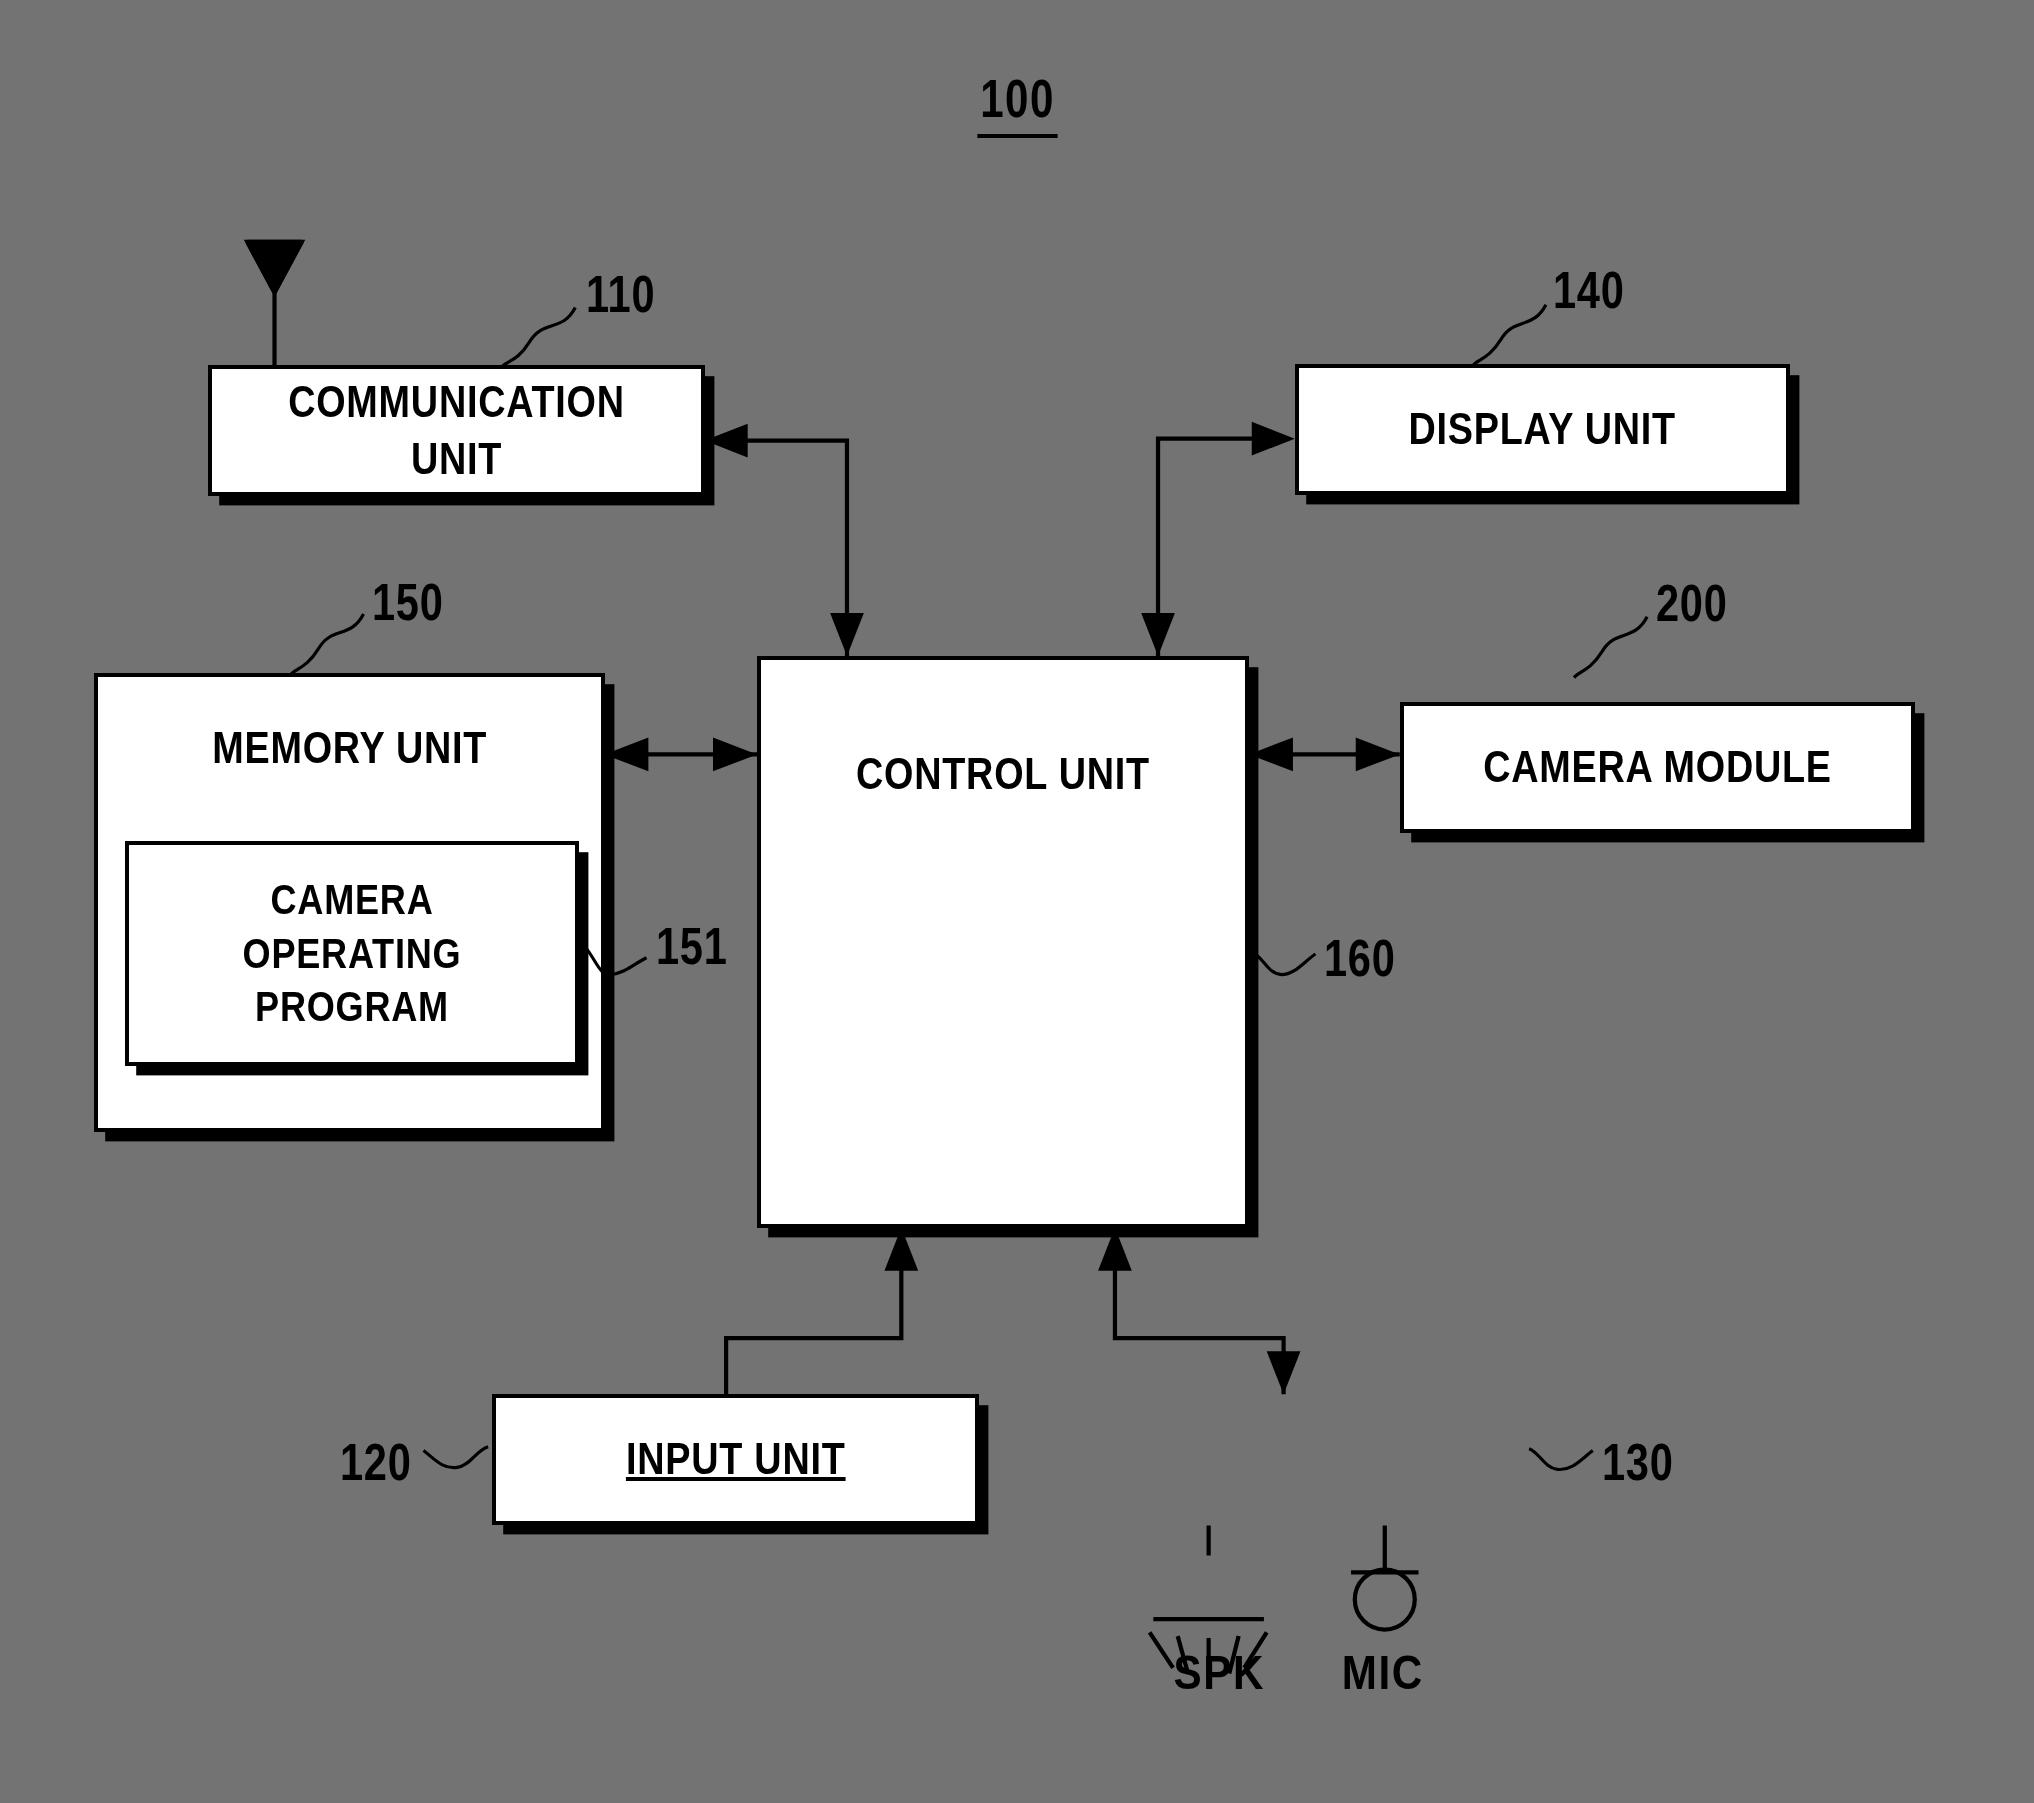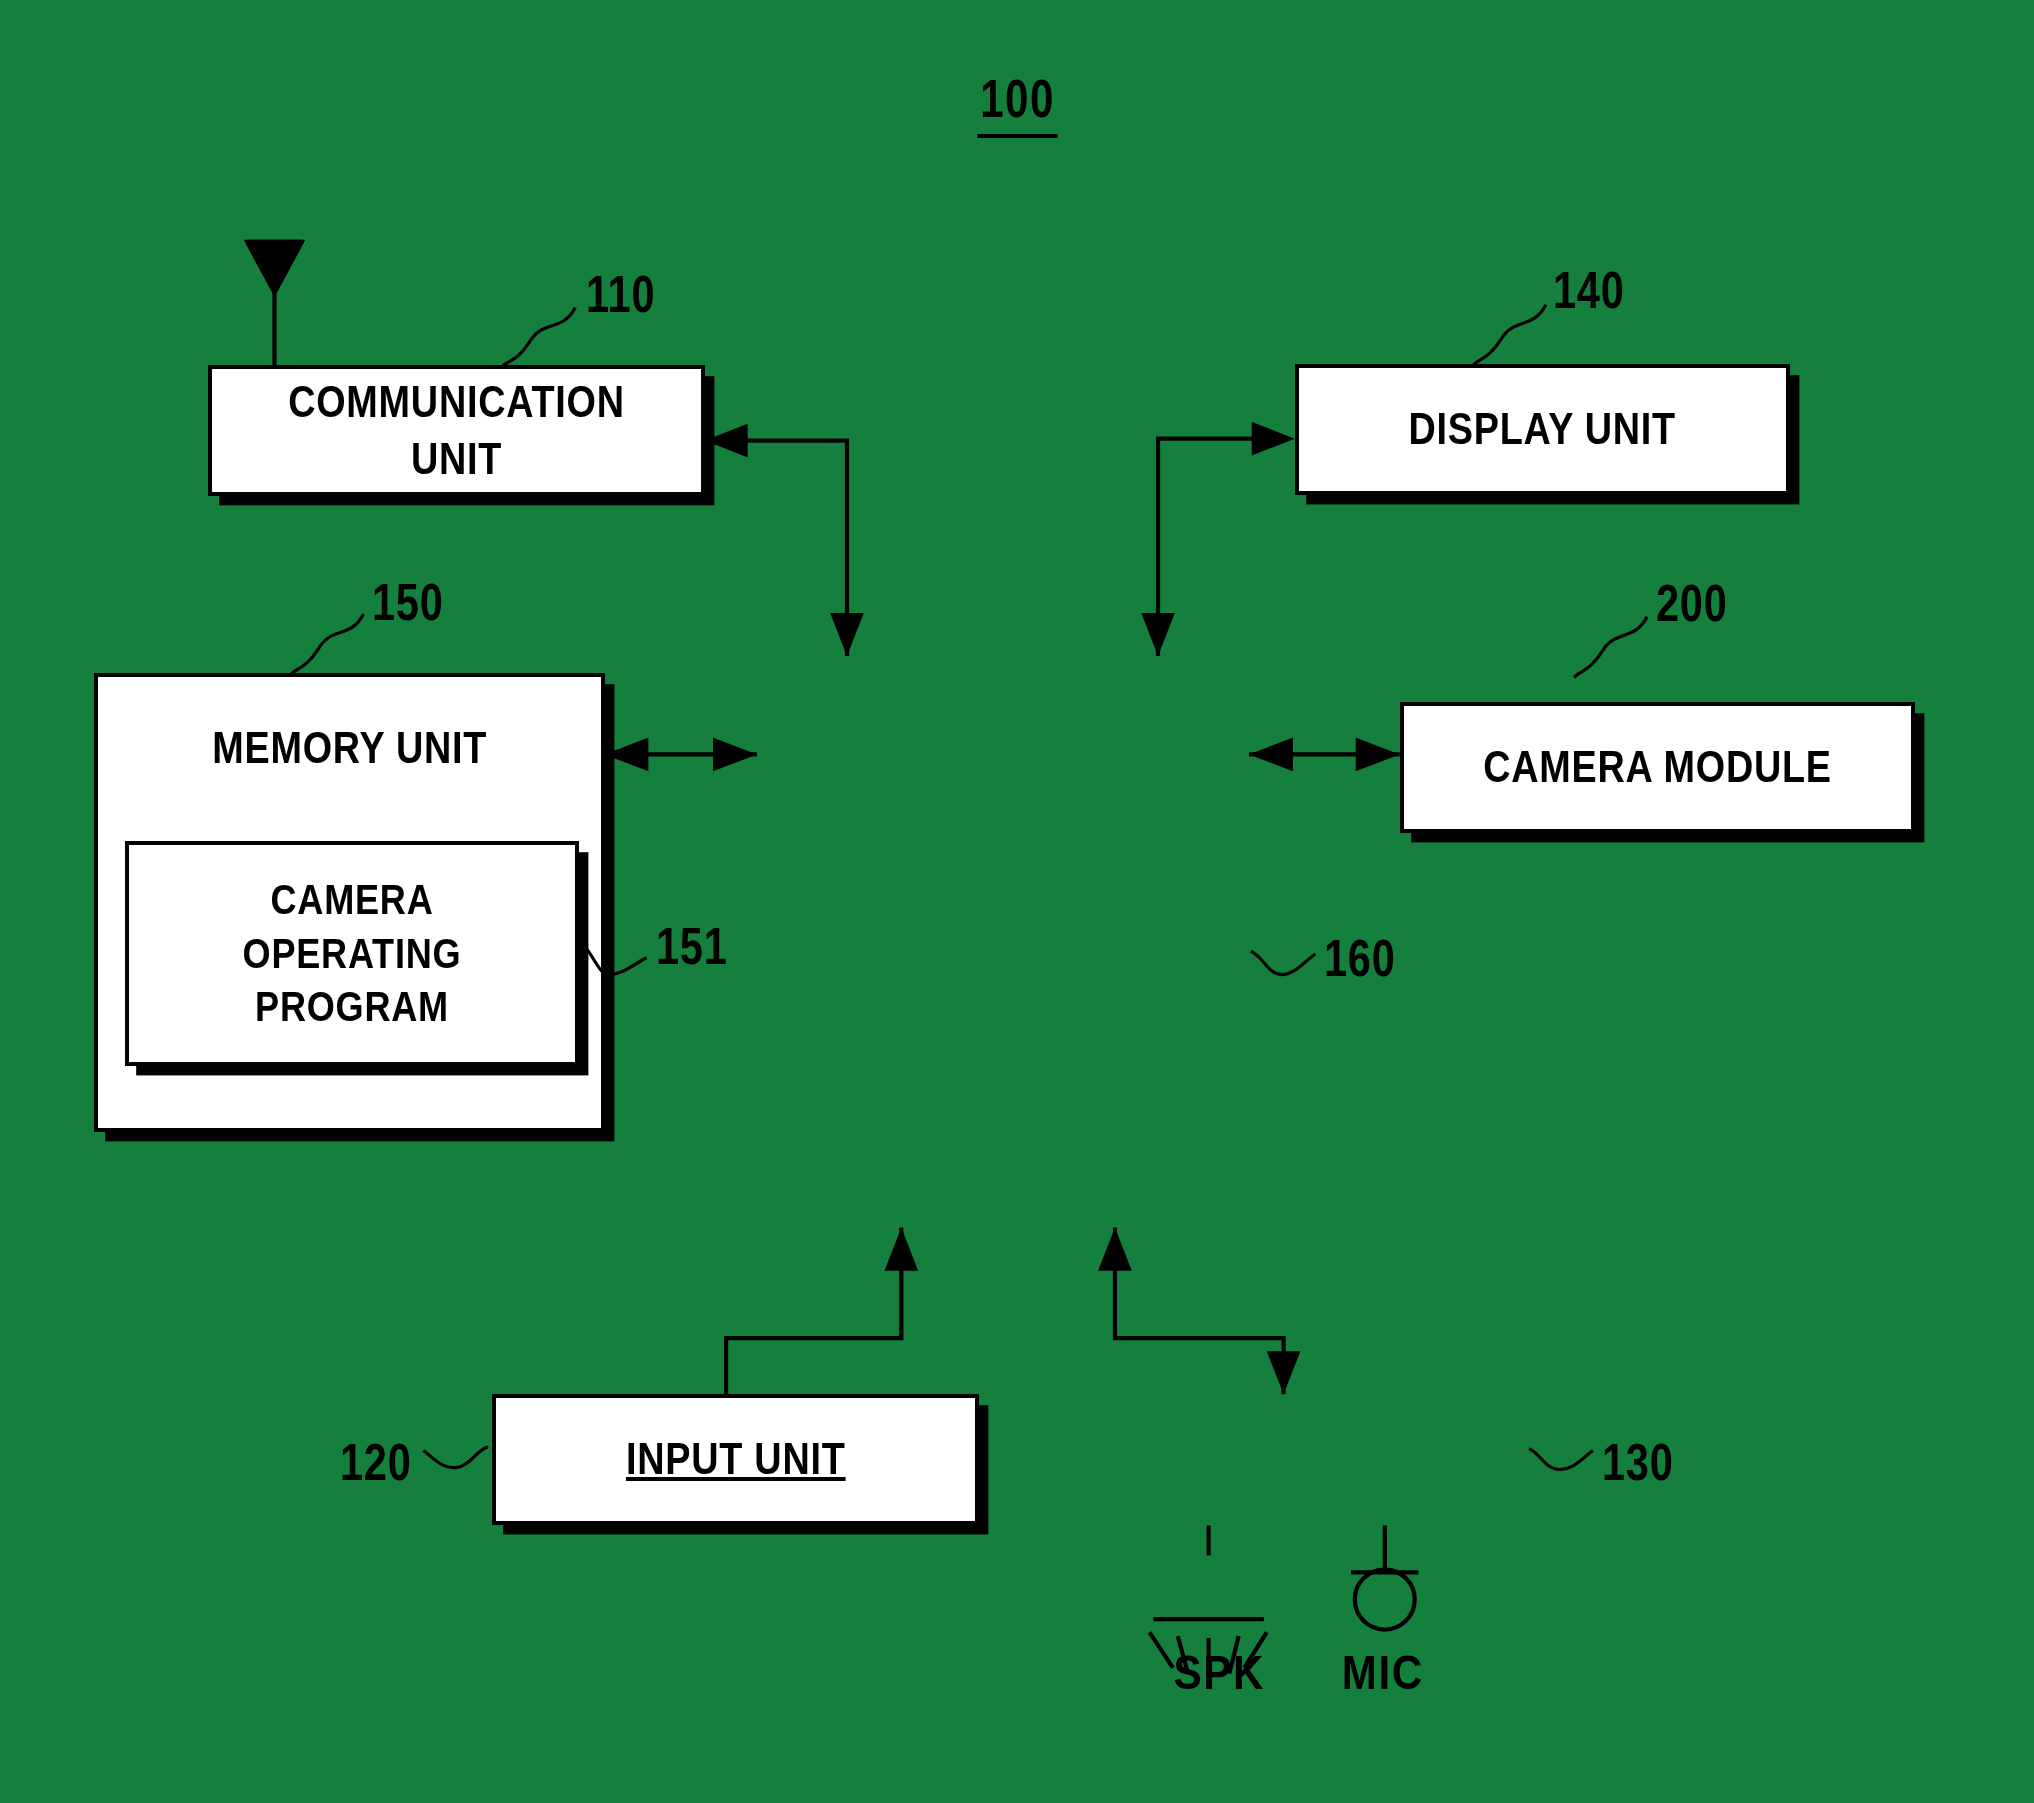--- a/index.html
+++ b/index.html
@@ -4,21 +4,21 @@
 <style>
   html, body {
     margin: 0;
     padding: 0;
     background: #ffffff;
   }
   #page {
     position: relative;
     width: 2035px;
     height: 1804px;
-    background: #15803d;
+    background: #737373;
     font-family: "Liberation Sans", sans-serif;
     overflow: hidden;
   }
   
   .fig-title {
     position: absolute;
     left: 0;
     right: 0;
     top: 67px;
     text-align: center;
@@ -119,20 +119,23 @@
 
   <div class="block" id="b-memory" style="left:94px; top:673px; width:511px; height:459px; align-items:flex-start; padding-top:43px;">
     <div class="lbl">MEMORY UNIT</div>
   </div>
 
   <div class="block inner" id="b-cop" style="left:125px; top:841px; width:454px; height:225px;">
     <div class="lbl">CAMERA OPERATING
 PROGRAM</div>
   </div>
 
+  <div class="block" id="b-control" style="left:757px; top:656px; width:492px; height:572px; align-items:flex-start; padding-top:86px;">
+    <div class="lbl">CONTROL UNIT</div>
+  </div>
 
   <div class="block" id="b-camera" style="left:1400px; top:693px; width:515px; height:131px;margin-top:9px;">
     <div class="lbl">CAMERA MODULE</div>
   </div>
 
   <div class="block" id="b-input" style="left:492px; top:1394px; width:487px; height:131px;text-decoration:underline;">
     <div class="lbl">INPUT UNIT</div>
   </div>
 
 

